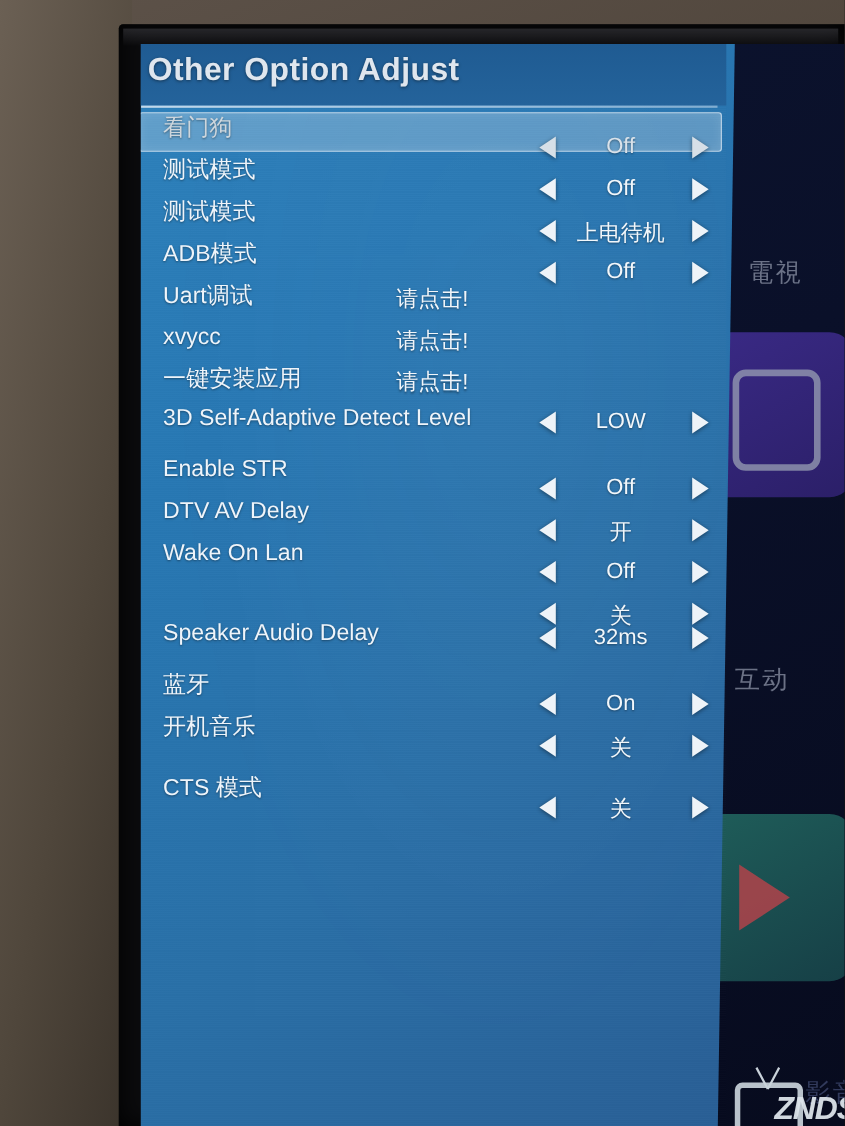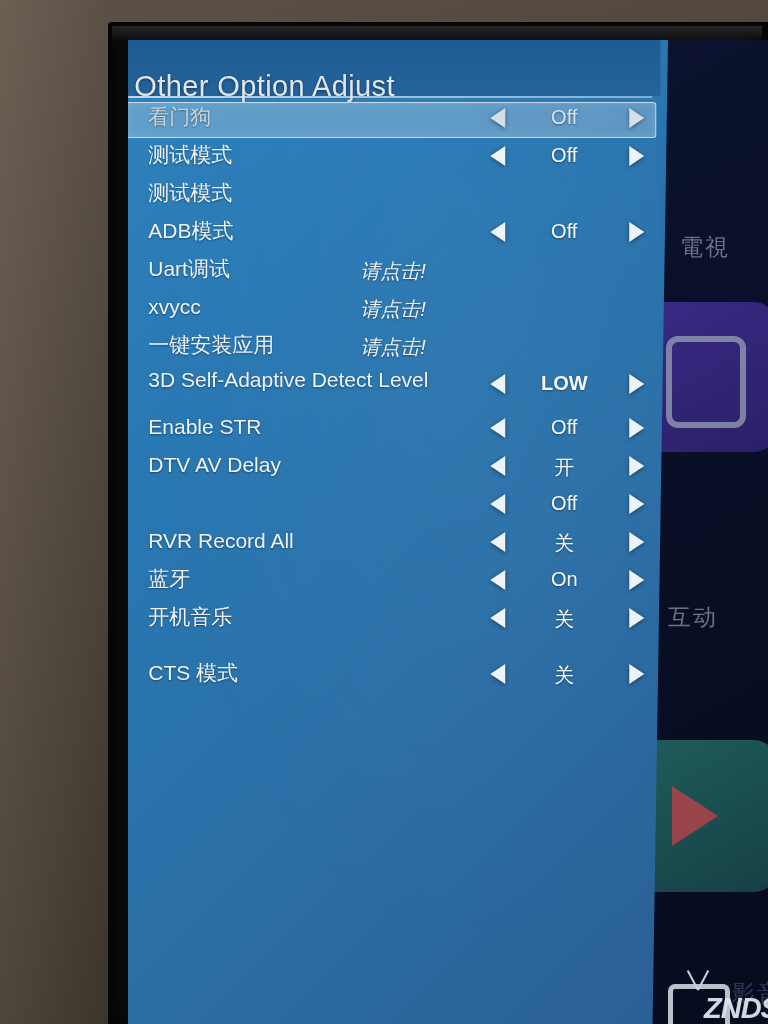--- a/index.html
+++ b/index.html
@@ -50,23 +50,23 @@
         background:linear-gradient(135deg,#2f82bd 0%,#2878b4 28%,#2a70a8 60%,#2a5f96 100%);
         transform:skewX(-0.9deg);transform-origin:top left;}
   .osd-inner{position:absolute;inset:0;transform:skewX(0.9deg);}
   .osd-noise{position:absolute;inset:0;opacity:.22;
         background:
           repeating-linear-gradient(0deg,rgba(255,255,255,.05) 0 1px,rgba(0,0,0,.05) 1px 2px),
           radial-gradient(ellipse at 62% 30%,rgba(255,255,255,.14),rgba(0,0,0,0) 62%);}
 
   .osd-header{position:absolute;left:0;top:0;width:540px;height:56px;
         background:linear-gradient(180deg,#1f5b92 0%,#24639b 100%);}
-  .osd-title{position:absolute;left:14px;top:30px;
+  .osd-title{position:absolute;left:14px;top:8px;
         font-size:29px;color:#dfe6ee;letter-spacing:.4px;
-        text-shadow:0 1px 3px rgba(0,0,0,.45);}
+        text-shadow:0 1px 3px rgba(0,0,0,.45);font-weight:bold;}
   .osd-rule{position:absolute;left:8px;top:56px;width:524px;height:2px;
         background:linear-gradient(90deg,rgba(220,232,244,.85),rgba(200,218,236,.55));}
 
   .rows{position:absolute;left:0;top:60px;width:540px;}
 
   .row{position:relative;height:38px;}
   .row.two-line{height:44px;}
   .row.spaced{height:56px;}
 
   .row-hl{position:absolute;left:6px;top:2px;width:528px;height:34px;
@@ -74,24 +74,24 @@
         border:1px solid rgba(226,236,246,.78);border-radius:3px;
         box-shadow:inset 0 0 10px rgba(255,255,255,.12);}
 
   .label{position:absolute;left:28px;top:4px;width:300px;
         font-size:21px;line-height:25px;color:#eef4fa;
         text-shadow:0 1px 2px rgba(0,0,0,.4);}
   .row.two-line .label{top:1px;}
   .dim .label{color:#cdd6dd;}
 
   .action{position:absolute;left:240px;top:6px;
-        font-size:20px;color:#f0f5fa;text-shadow:0 1px 2px rgba(0,0,0,.4);font-style:italic;}
-
-  .ctrl{position:absolute;left:360px;top:4px;width:168px;height:28px;}
-  .row.two-line .ctrl{top:4px;font-weight:bold;}
+        font-size:20px;color:#f0f5fa;text-shadow:0 1px 2px rgba(0,0,0,.4);}
+
+  .ctrl{position:absolute;left:360px;top:20px;width:168px;height:28px;}
+  .row.two-line .ctrl{top:4px;}
   .arrow{position:absolute;top:4px;width:0;height:0;
         filter:drop-shadow(0 1px 2px rgba(0,0,0,.45));}
   .arrow.left{left:10px;border-right:15px solid #eef3f8;
         border-top:10px solid transparent;border-bottom:10px solid transparent;}
   .arrow.right{right:4px;border-left:15px solid #eef3f8;
         border-top:10px solid transparent;border-bottom:10px solid transparent;}
   .value{position:absolute;left:30px;right:30px;top:2px;text-align:center;
         font-size:20px;color:#f2f7fb;text-shadow:0 1px 2px rgba(0,0,0,.4);}
   .dim .arrow.left{border-right-color:#d6dfe7;}
   .dim .arrow.right{border-left-color:#d6dfe7;}
@@ -154,20 +154,25 @@
             <div class="row">
               <div class="label">测试模式</div>
               <div class="ctrl">
                 <div class="arrow left"></div>
                 <div class="value">Off</div>
                 <div class="arrow right"></div>
               </div>
             </div>
             <div class="row">
               <div class="label">测试模式</div>
+              <div class="ctrl">
+                <div class="arrow left"></div>
+                <div class="value">上电待机</div>
+                <div class="arrow right"></div>
+              </div>
             </div>
             <div class="row">
               <div class="label">ADB模式</div>
               <div class="ctrl">
                 <div class="arrow left"></div>
                 <div class="value">Off</div>
                 <div class="arrow right"></div>
               </div>
             </div>
             <div class="row">
@@ -200,31 +205,39 @@
             </div>
             <div class="row">
               <div class="label">DTV AV Delay</div>
               <div class="ctrl">
                 <div class="arrow left"></div>
                 <div class="value">开</div>
                 <div class="arrow right"></div>
               </div>
             </div>
             <div class="row">
-              <div class="ctrl">
-                <div class="arrow left"></div>
-                <div class="value">Off</div>
-                <div class="arrow right"></div>
-              </div>
-            </div>
-            <div class="row">
-              <div class="label">RVR Record All</div>
+              <div class="label">Wake On Lan</div>
+              <div class="ctrl">
+                <div class="arrow left"></div>
+                <div class="value">Off</div>
+                <div class="arrow right"></div>
+              </div>
+            </div>
+            <div class="row">
               <div class="ctrl">
                 <div class="arrow left"></div>
                 <div class="value">关</div>
+                <div class="arrow right"></div>
+              </div>
+            </div>
+            <div class="row two-line">
+              <div class="label">Speaker Audio Delay</div>
+              <div class="ctrl">
+                <div class="arrow left"></div>
+                <div class="value">32ms</div>
                 <div class="arrow right"></div>
               </div>
             </div>
             <div class="row">
               <div class="label">蓝牙</div>
               <div class="ctrl">
                 <div class="arrow left"></div>
                 <div class="value">On</div>
                 <div class="arrow right"></div>
               </div>

